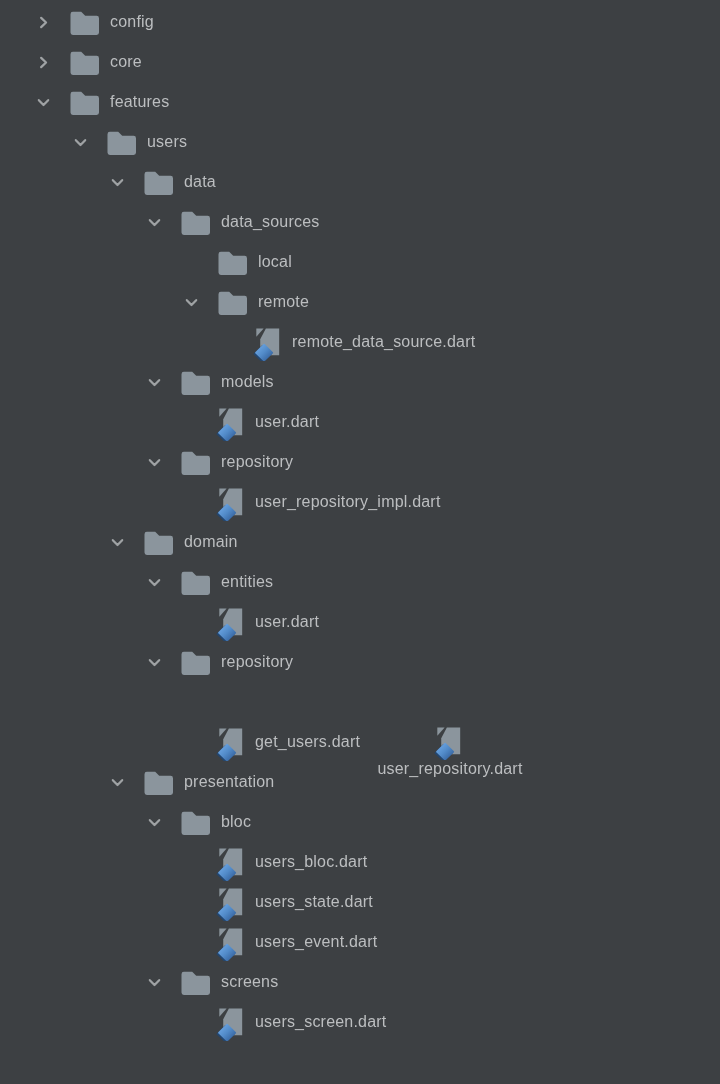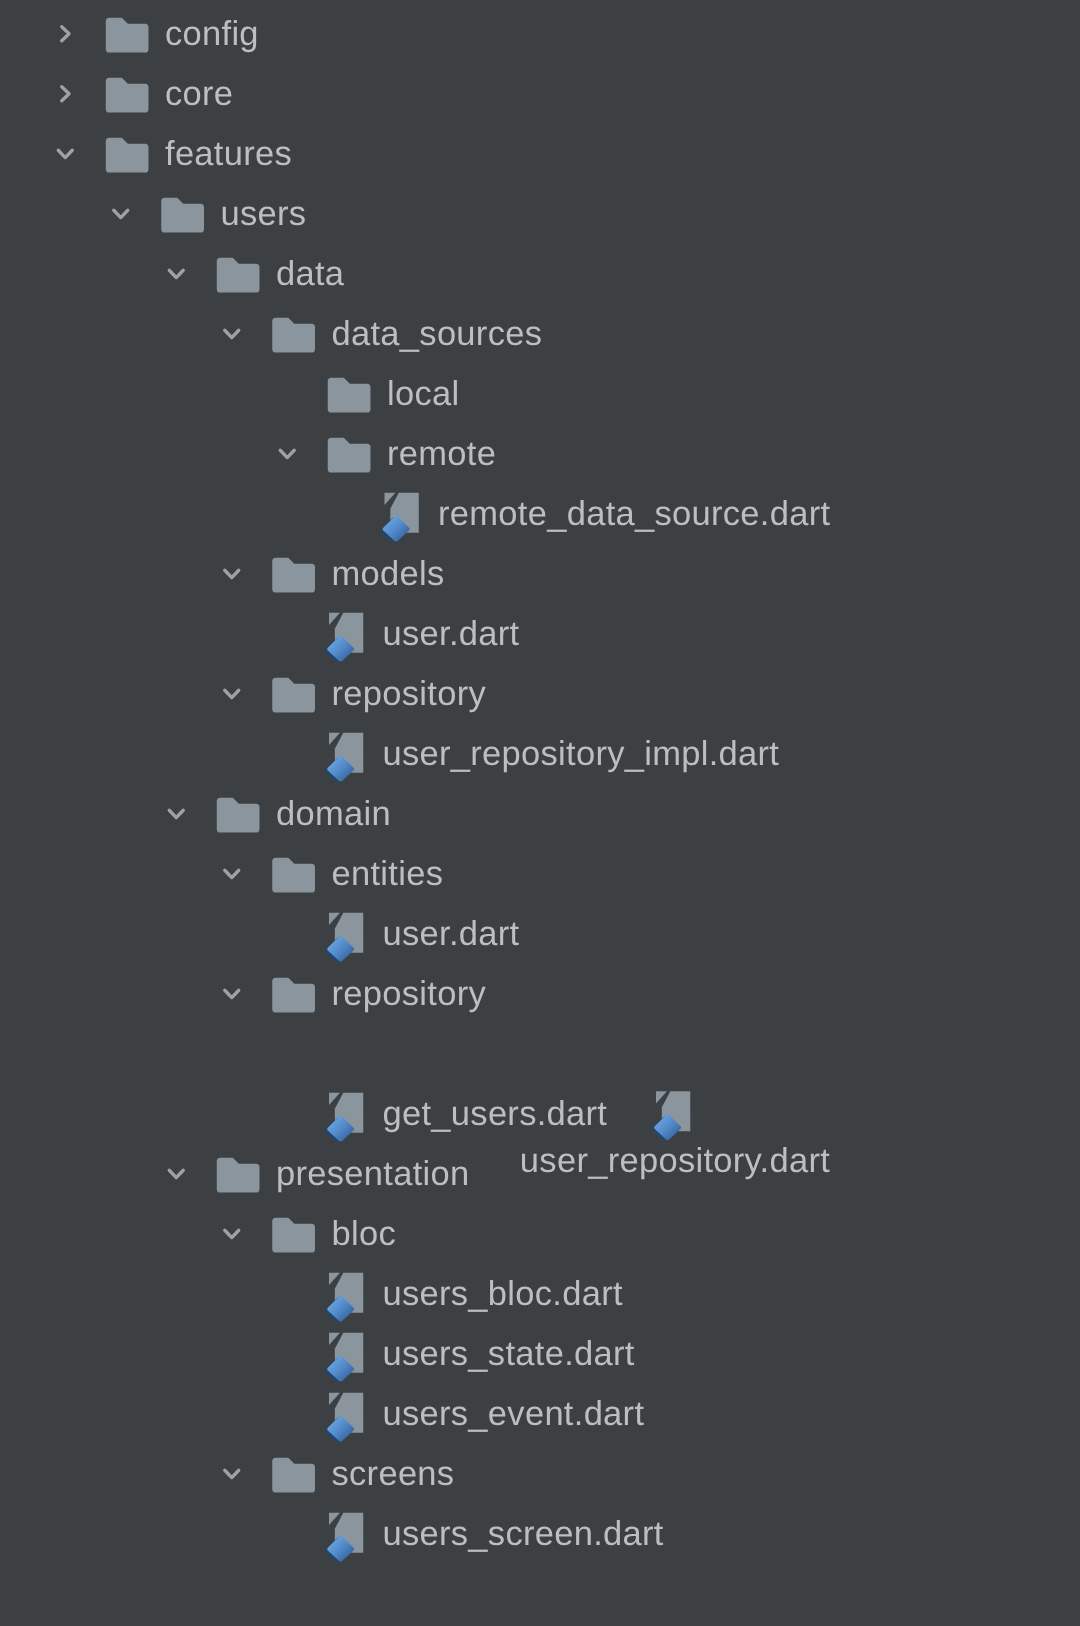--- a/index.html
+++ b/index.html
@@ -24,21 +24,21 @@
   }
   .chevron.collapsed svg{transform:rotate(-90deg);}
   .icon{width:32px;flex:none;margin-left:7px;display:flex;align-items:center;}
   .icon-folder svg{width:32px;height:34px;display:block;}
   .icon-dart svg{width:30px;height:35px;display:block;margin-top:3px;}
   .folder-shape{fill:var(--foldercol,#8B959D);}
   .doc-shape{fill:var(--doccol,#8B959D);}
   .label{
     margin-left:10px;
     color:var(--text,#BCBEC0);
-    font-size:23px;letter-spacing:0.2px;
+    font-size:16px;letter-spacing:0.2px;
   }
   .row.file .label{margin-left:7px;}
 </style>
 </head>
 <body style="--bg: #3D4043; --text: #BCBEC0; --chevron: #9FA2A4; --foldercol: #8B959D; --doccol: #8B959D;">
 
 <svg width="0" height="0" style="position:absolute" aria-hidden="true">
   <defs>
     <linearGradient id="dartGrad" gradientUnits="userSpaceOnUse" x1="4" y1="20" x2="18" y2="34">
       <stop offset="0" stop-color="#6FA8E5"></stop>

